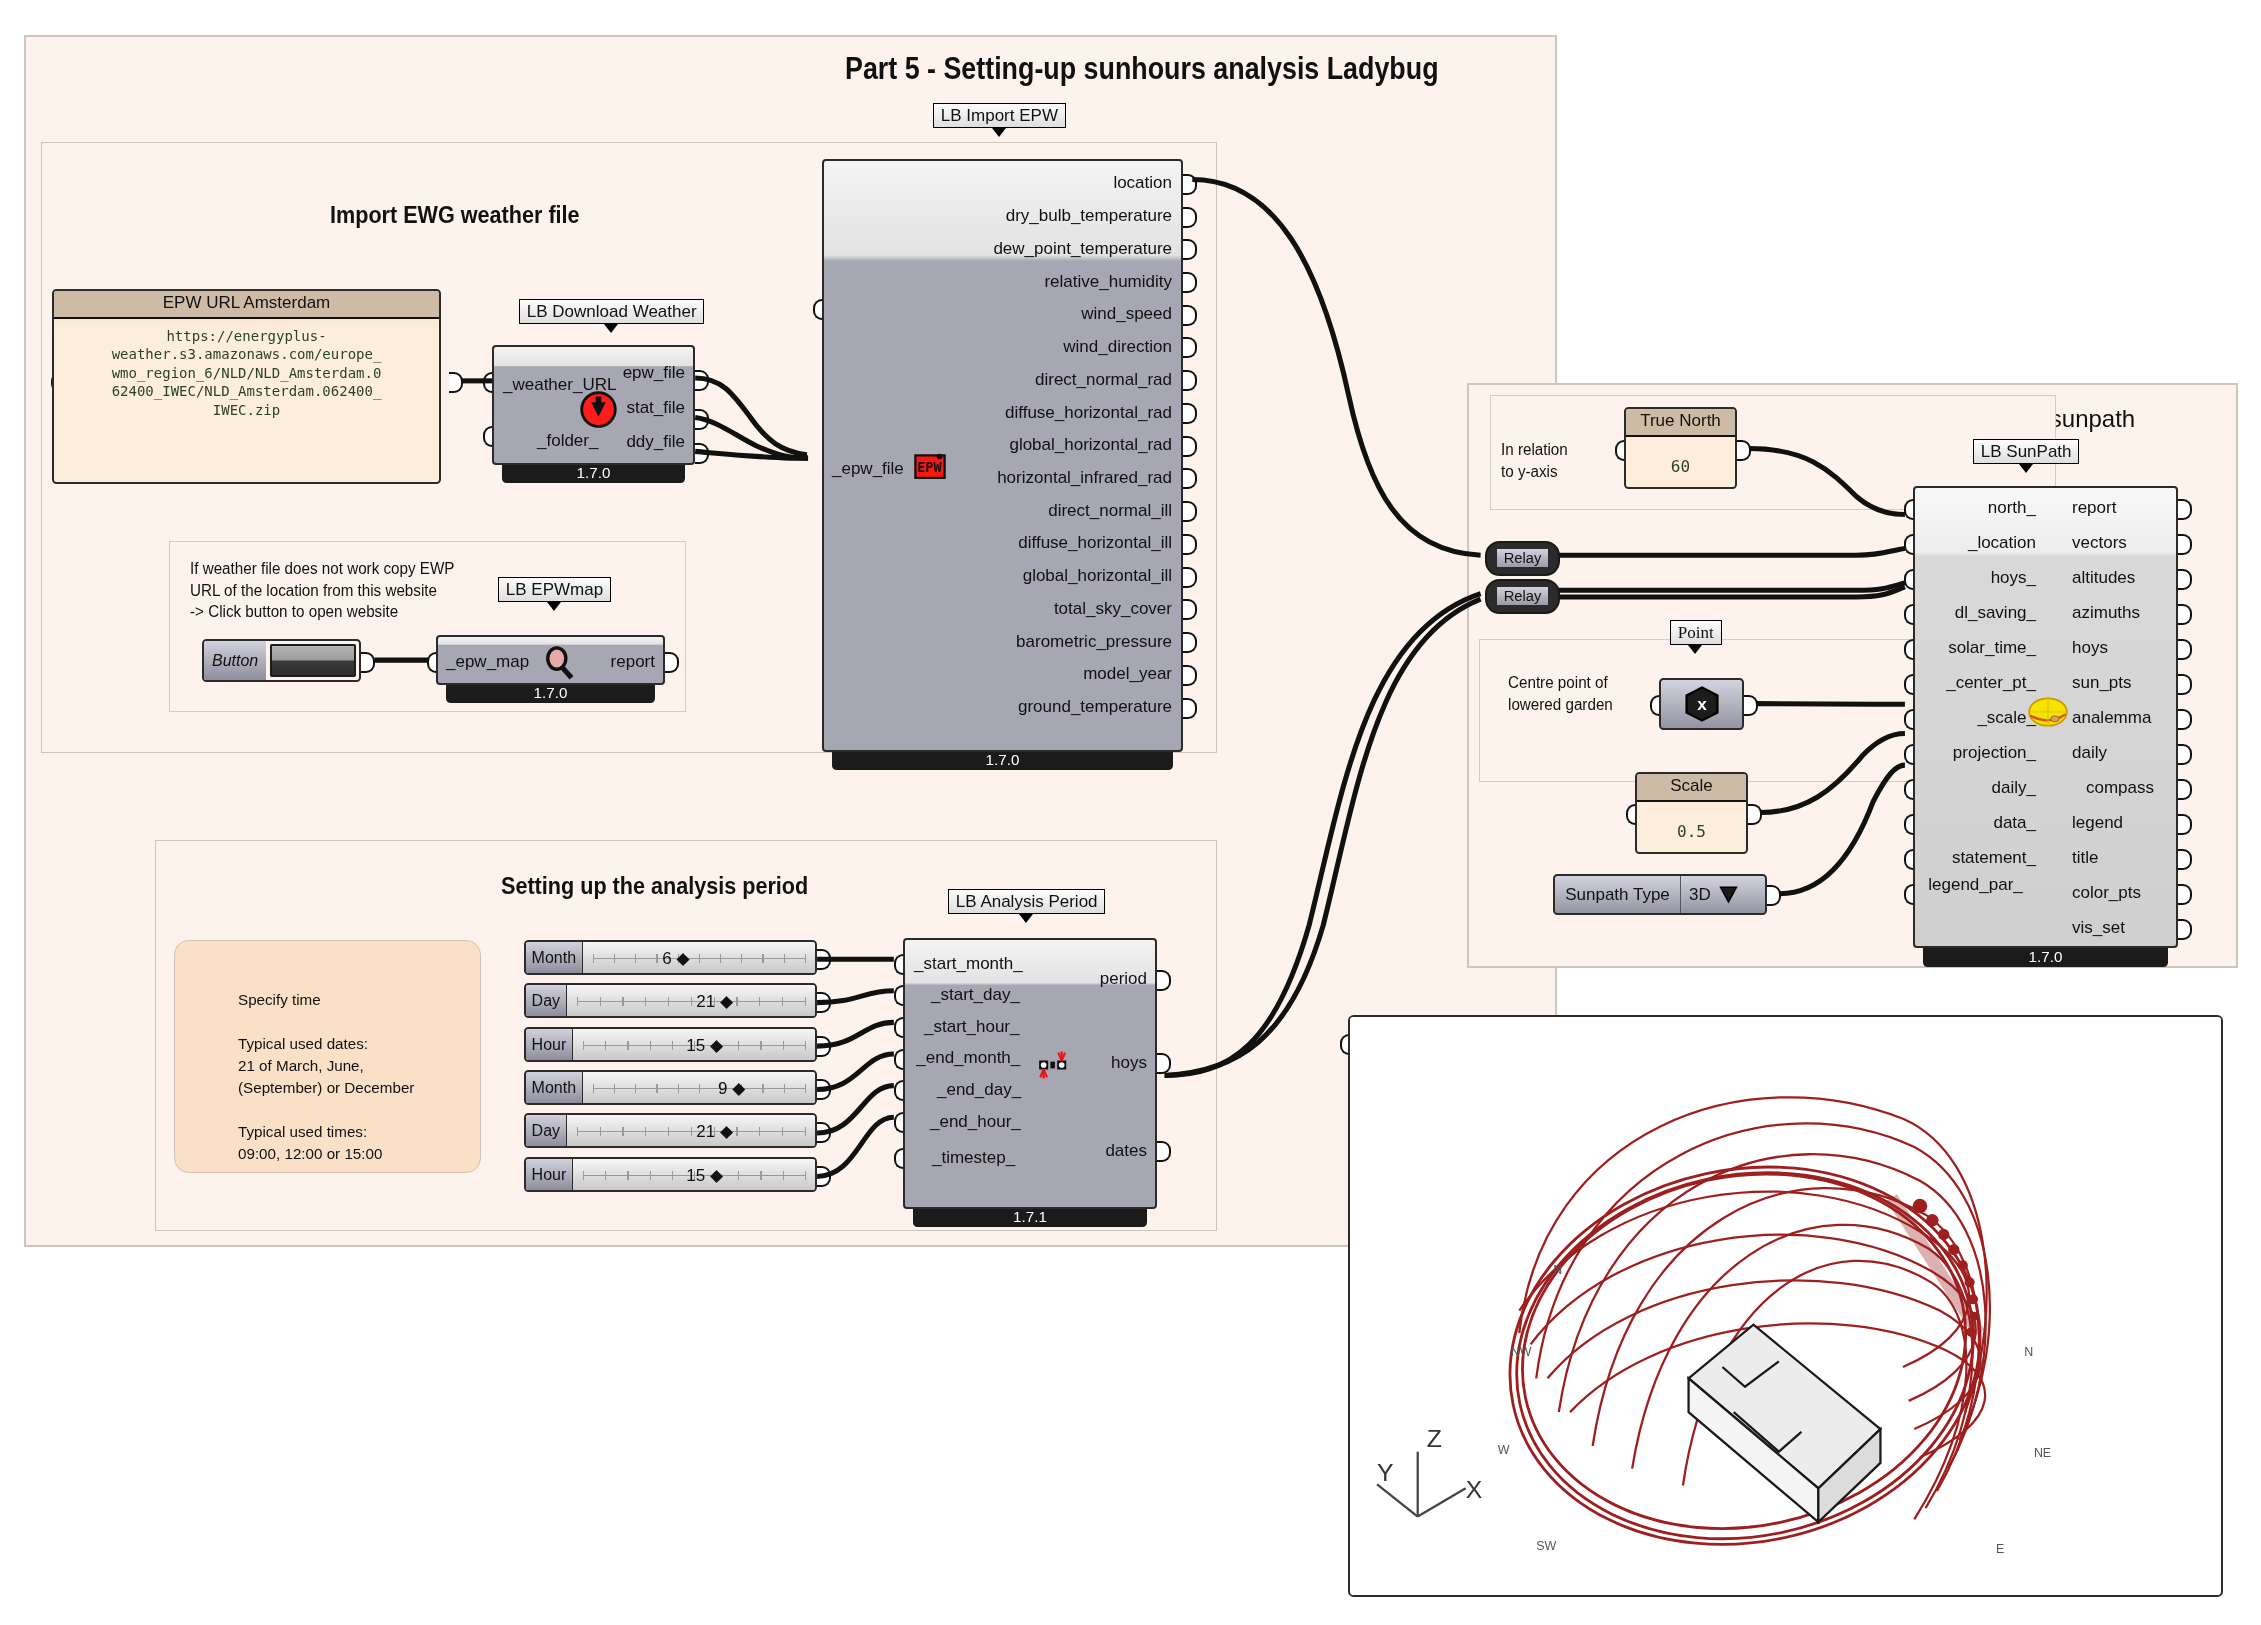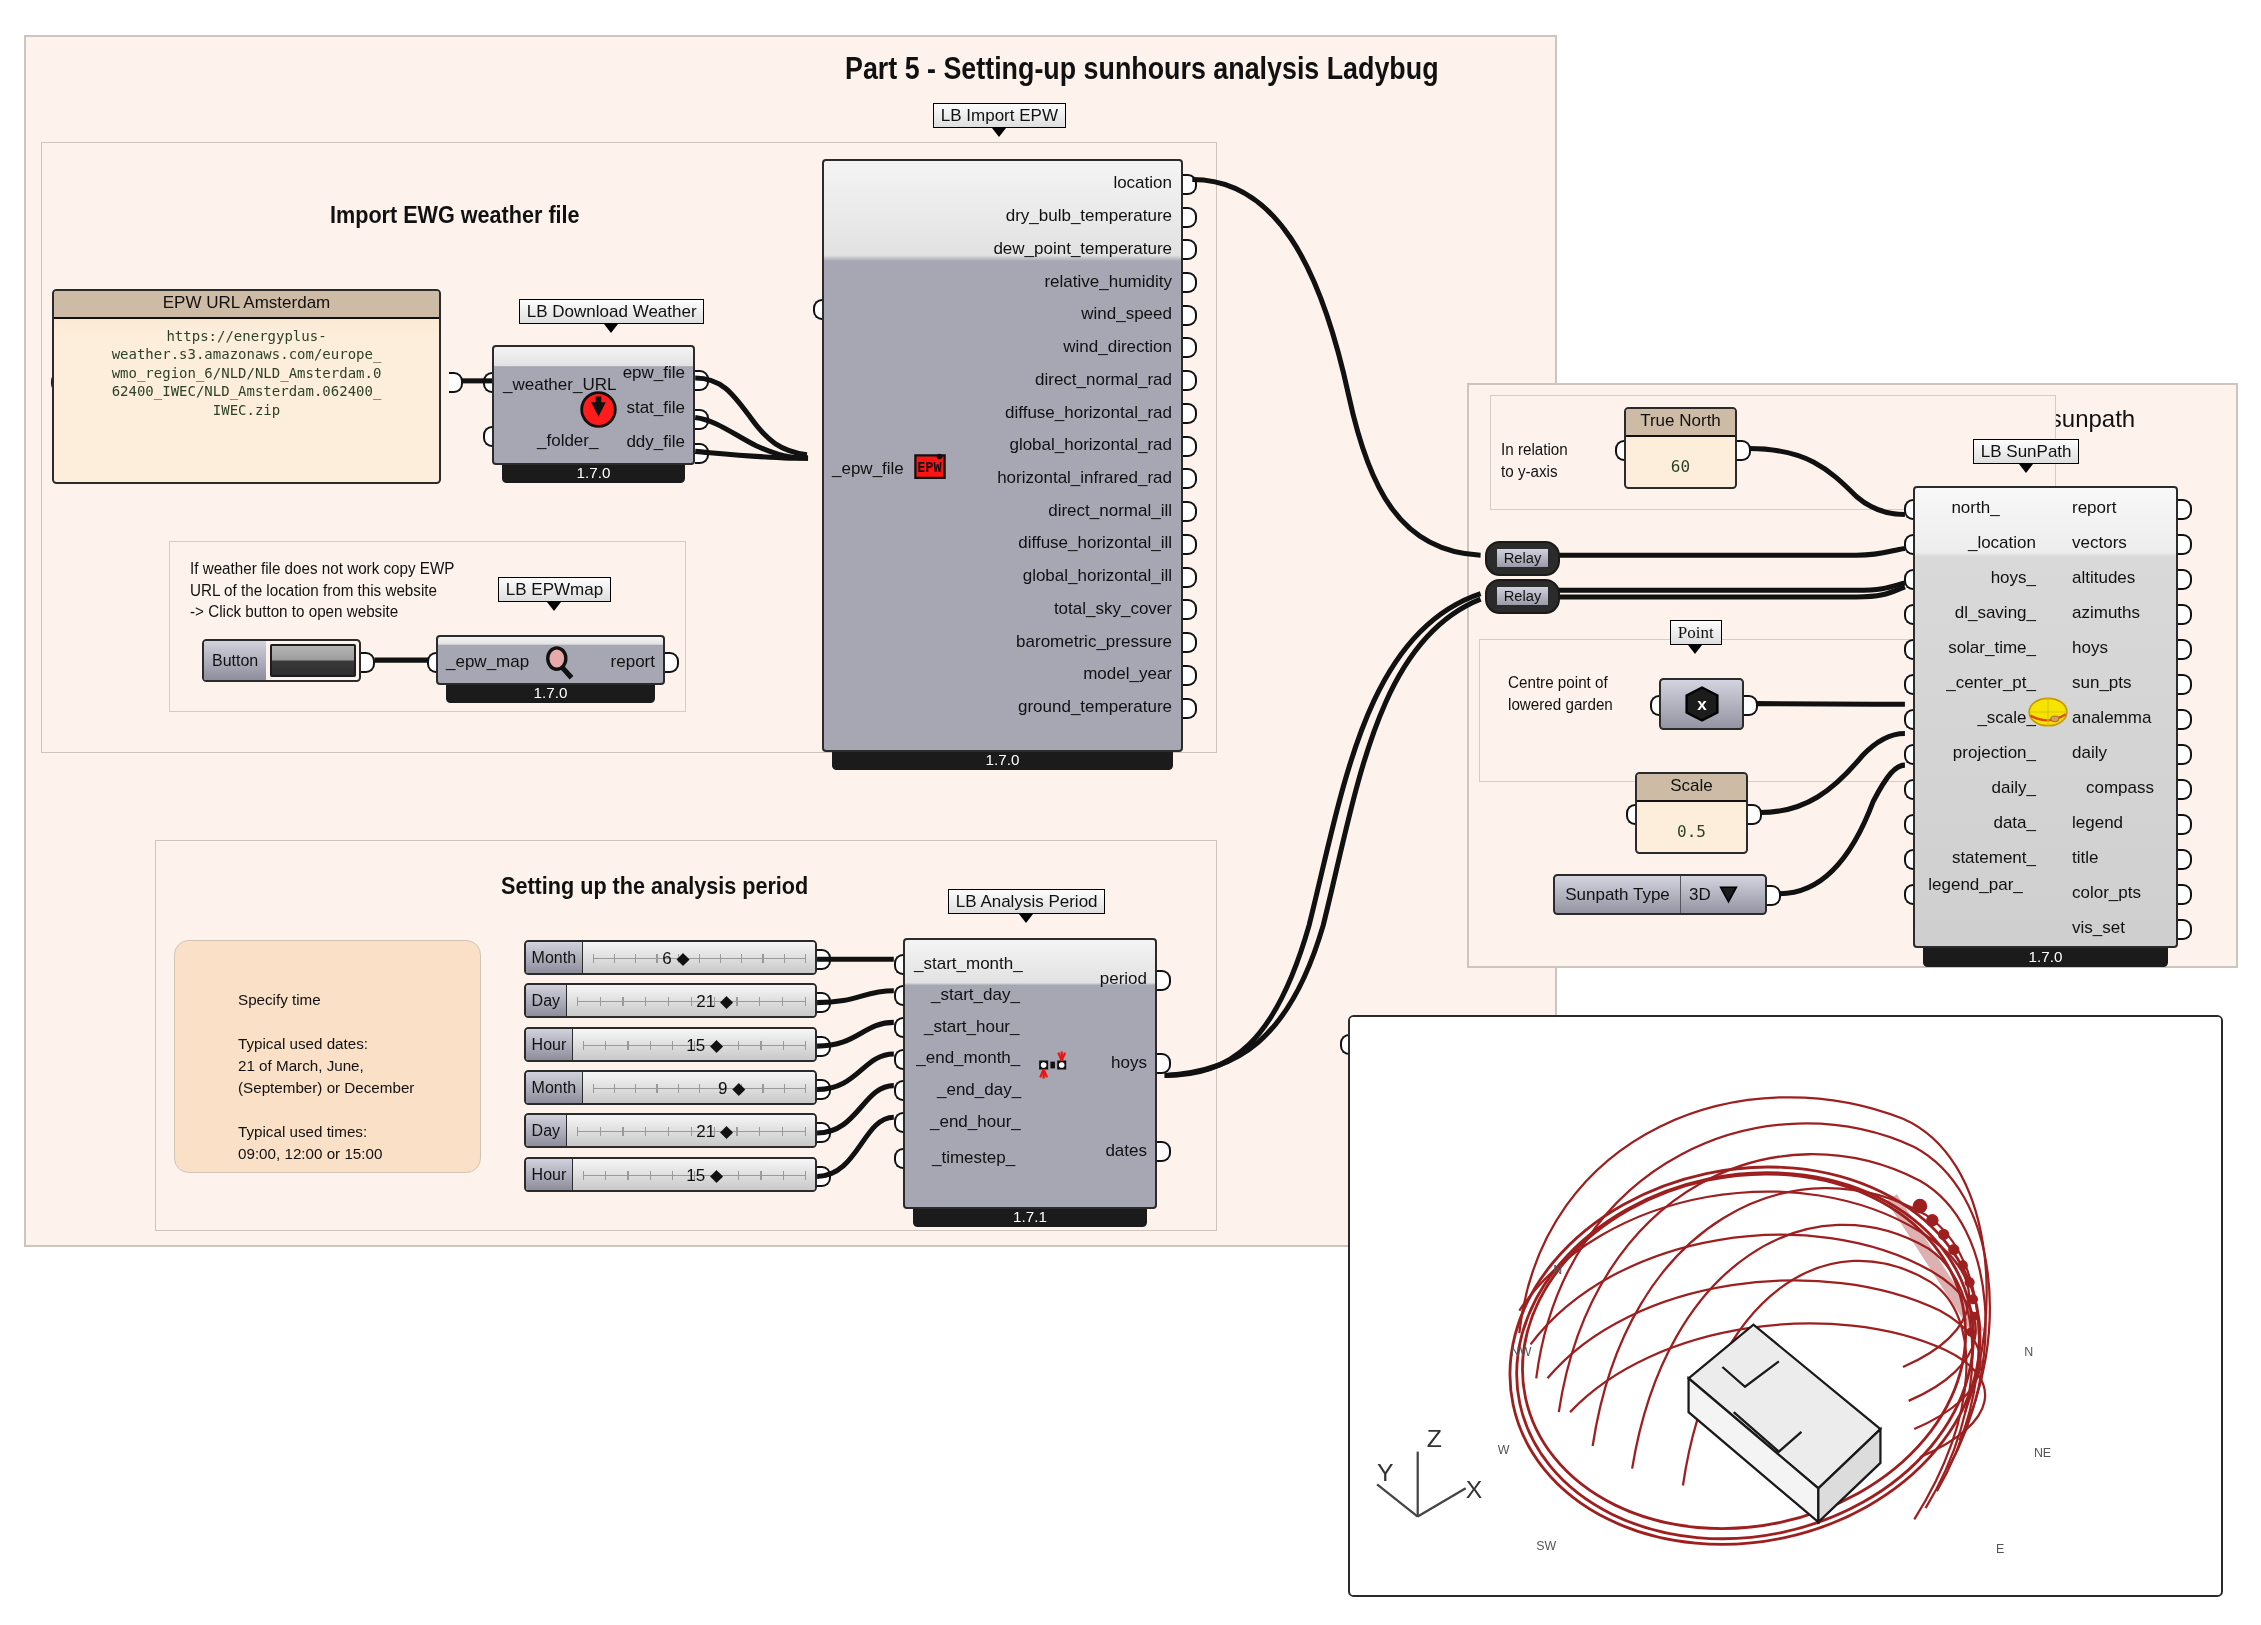--- a/index.html
+++ b/index.html
@@ -76,21 +76,21 @@
   
   .relay{position:absolute;border-radius:14.7px;background:#2b2b2b;border:2.3px solid #1a1a1a;
     display:flex;align-items:center;justify-content:center;z-index:12;}
   .relay span{display:block;background:linear-gradient(#d2d2de,#9a9aa8);color:#111;
     font-size:14.7px;padding:0.6px 6.8px 1.7px;}
 
   
   .ghbutton{position:absolute;display:flex;border:2.3px solid #2b2b2b;border-radius:4.5px;
     overflow:hidden;box-sizing:border-box;z-index:10;}
   .ghbutton .lbl{background:linear-gradient(#d2d2de,#8d8d9c);color:#111;font-size:16px;
-    display:flex;align-items:center;padding:4px 8px;}
+    display:flex;align-items:center;padding:4px 8px;font-style:italic;}
   .ghbutton .knob{flex:1;background:linear-gradient(#b5b5b5 0,#9c9c9c 48%,#3a3a3a 52%,#2e2e2e 100%);
     border:2.3px solid #1d1d1d;margin:3.4px;border-radius:1.7px;}
 
   
   .vlist{position:absolute;display:flex;border:2.3px solid #2b2b2b;border-radius:4.5px;
     overflow:hidden;box-sizing:border-box;background:linear-gradient(#d4d4e0,#9494a2);z-index:10;}
   .vlist .vl-name{color:#111;font-size:17px;display:flex;align-items:center;padding:0 10.2px;
     border-right:1.7px solid #55555f;}
   .vlist .vl-val{color:#111;font-size:17px;display:flex;align-items:center;padding:0 8px;gap:8px;}
 
@@ -472,21 +472,21 @@
     <svg style="width:19px;height:19px;" viewBox="0 0 34 34" width="19" height="19">
       <polygon points="3,4 31,4 17,30" fill="#1b1b1b" stroke="#000" stroke-width="3"></polygon>
     </svg>
   </div>
 </div>
 <div class="port right" style="left:1767px;top:885px;"></div>
 
 <div class="balloon narrow" style="left:1973px;top:439px;">LB SunPath</div>
 <div class="comp light" style="left:1913px;top:486px;width:265px;height:462px;">
   <div id="spInputs">
-      <div class="pin-in" style="left: 0px; width: 121px; text-align: center; top: 10.2px;">north_</div>
+      <div class="pin-in" style="left: 0px; width: 121px; text-align: right; top: 10.2px;">north_</div>
       <div class="pin-in" style="left: 0px; width: 121px; text-align: right; top: 45px;">_location</div>
       <div class="pin-in" style="left: 0px; width: 121px; text-align: right; top: 80px;">hoys_</div>
       <div class="pin-in" style="left: 0px; width: 121px; text-align: right; top: 115px;">dl_saving_</div>
       <div class="pin-in" style="left: 0px; width: 121px; text-align: right; top: 150px;">solar_time_</div>
       <div class="pin-in" style="left: 0px; width: 121px; text-align: right; top: 185px;">_center_pt_</div>
       <div class="pin-in" style="left: 0px; width: 121px; text-align: right; top: 220px;">_scale_</div>
       <div class="pin-in" style="left: 0px; width: 121px; text-align: right; top: 255px;">projection_</div>
       <div class="pin-in" style="left: 0px; width: 121px; text-align: right; top: 290px;">daily_</div>
       <div class="pin-in" style="left: 0px; width: 121px; text-align: right; top: 325px;">data_</div>
       <div class="pin-in" style="left: 0px; width: 121px; text-align: right; top: 360px;">statement_</div>

